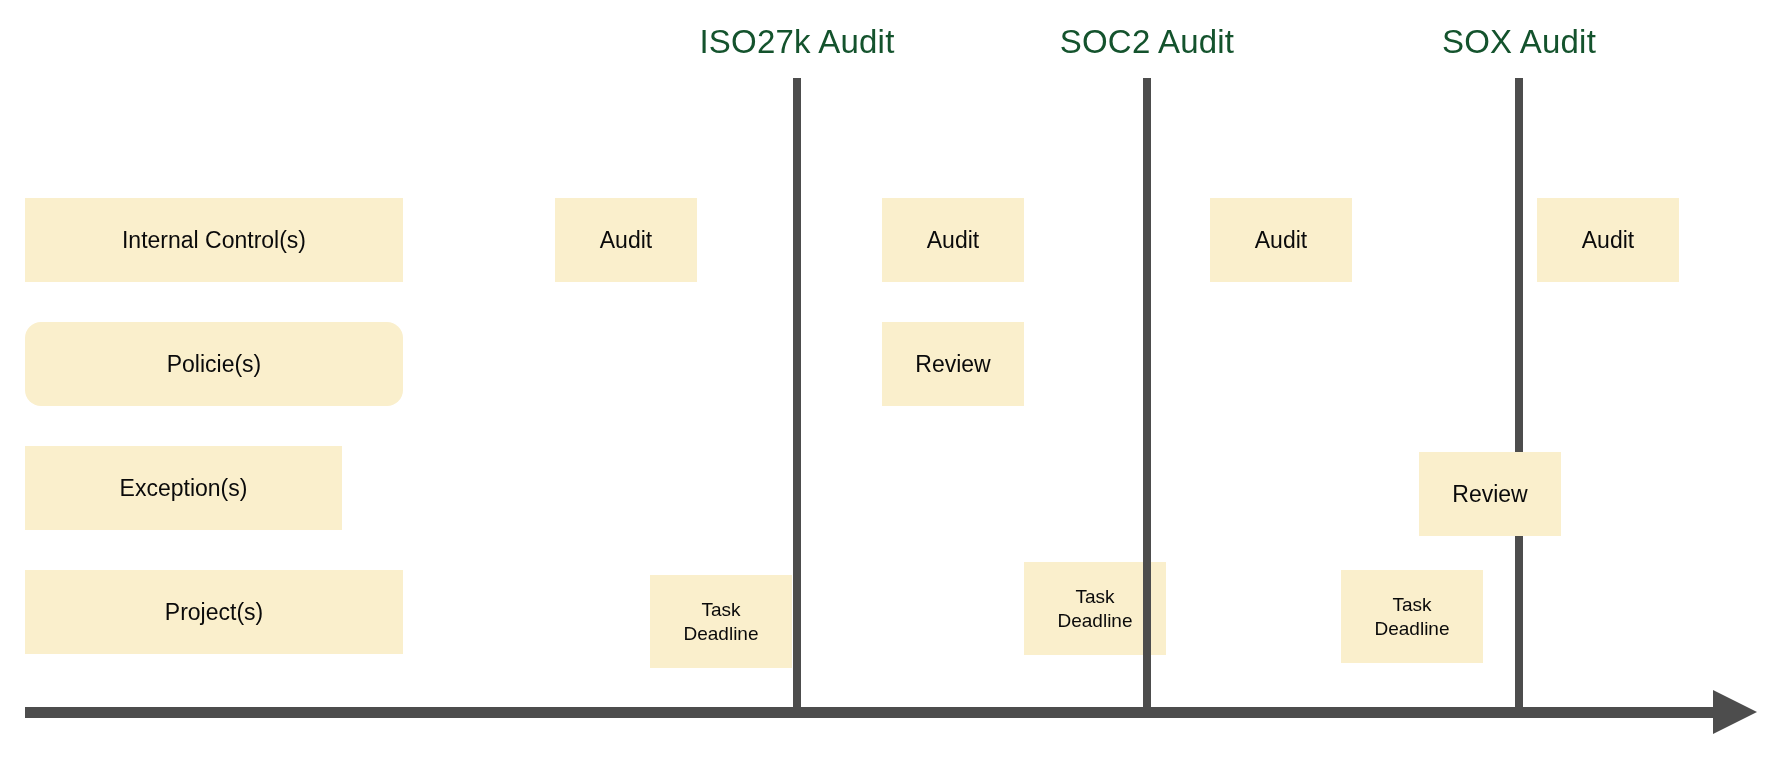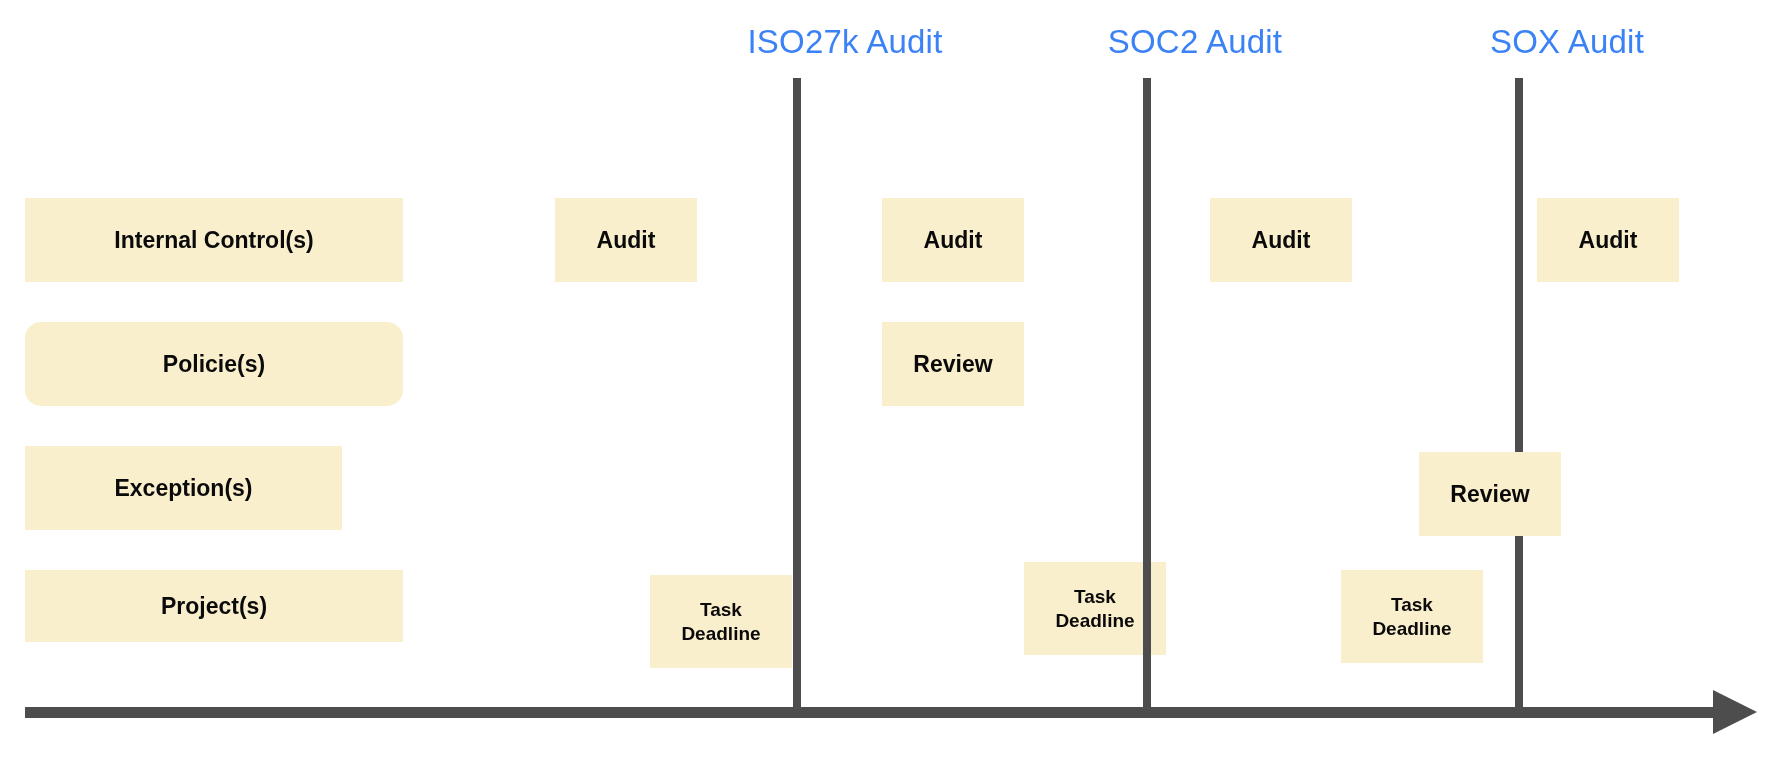--- a/index.html
+++ b/index.html
@@ -18,28 +18,27 @@
 
   
   .audit-line{
     position:absolute;
     width:8px;
     background:#4d4d4d;
     z-index:2;
   }
   .audit-label{
     position:absolute;
-    color:#3b82f6;
+    color:#14532d;
     font-size:33px;
     font-weight:400;
     letter-spacing:0.2px;
     white-space:nowrap;
     transform:translateX(-50%);
     z-index:3;
-    margin-left:48px;
   }
 
   
   .axis-line{
     position:absolute;
     height:11px;
     background:#4d4d4d;
     z-index:2;
   }
   .axis-arrow{
@@ -49,21 +48,21 @@
     border-bottom:22px solid transparent;
     border-left:44px solid #4d4d4d;
     z-index:2;
   }
 
   
   .box{
     position:absolute;
     background:#faefcc;
     color:#0a0a0a;
-    font-weight:700;
+    font-weight:400;
     display:flex;
     align-items:center;
     justify-content:center;
     text-align:center;
     line-height:1.22;
     box-sizing:border-box;
     z-index:4;
   }
   .box.row-label{ font-size:23px; }
   .box.event    { font-size:23px; }
@@ -80,21 +79,21 @@
   <div class="audit-line" style="left:1143px;top:78px;height:640px;"></div>
   <div class="audit-line" style="left:1515px;top:78px;height:640px;"></div>
 
   <div class="audit-label" style="left:797px;top:23px;">ISO27k Audit</div>
   <div class="audit-label" style="left:1147px;top:23px;">SOC2 Audit</div>
   <div class="audit-label" style="left:1519px;top:23px;">SOX Audit</div>
 
   <div class="box row-label" style="left:25px;top:198px;width:378px;height:84px;">Internal Control(s)</div>
   <div class="box row-label" style="left:25px;top:322px;width:378px;height:84px;border-radius:16px;">Policie(s)</div>
   <div class="box row-label" style="left:25px;top:446px;width:317px;height:84px;">Exception(s)</div>
-  <div class="box row-label" style="left:25px;top:570px;width:378px;height:72px;">Project(s)</div>
+  <div class="box row-label" style="left:25px;top:570px;width:378px;height:84px;">Project(s)</div>
 
   <div class="box event" style="left:555px;top:198px;width:142px;height:84px;">Audit</div>
   <div class="box event" style="left:882px;top:198px;width:142px;height:84px;">Audit</div>
   <div class="box event" style="left:1210px;top:198px;width:142px;height:84px;">Audit</div>
   <div class="box event" style="left:1537px;top:198px;width:142px;height:84px;">Audit</div>
 
   <div class="box event" style="left:882px;top:322px;width:142px;height:84px;">Review</div>
 
   <div class="box event review-over" style="left:1419px;top:452px;width:142px;height:84px;">Review</div>
 

